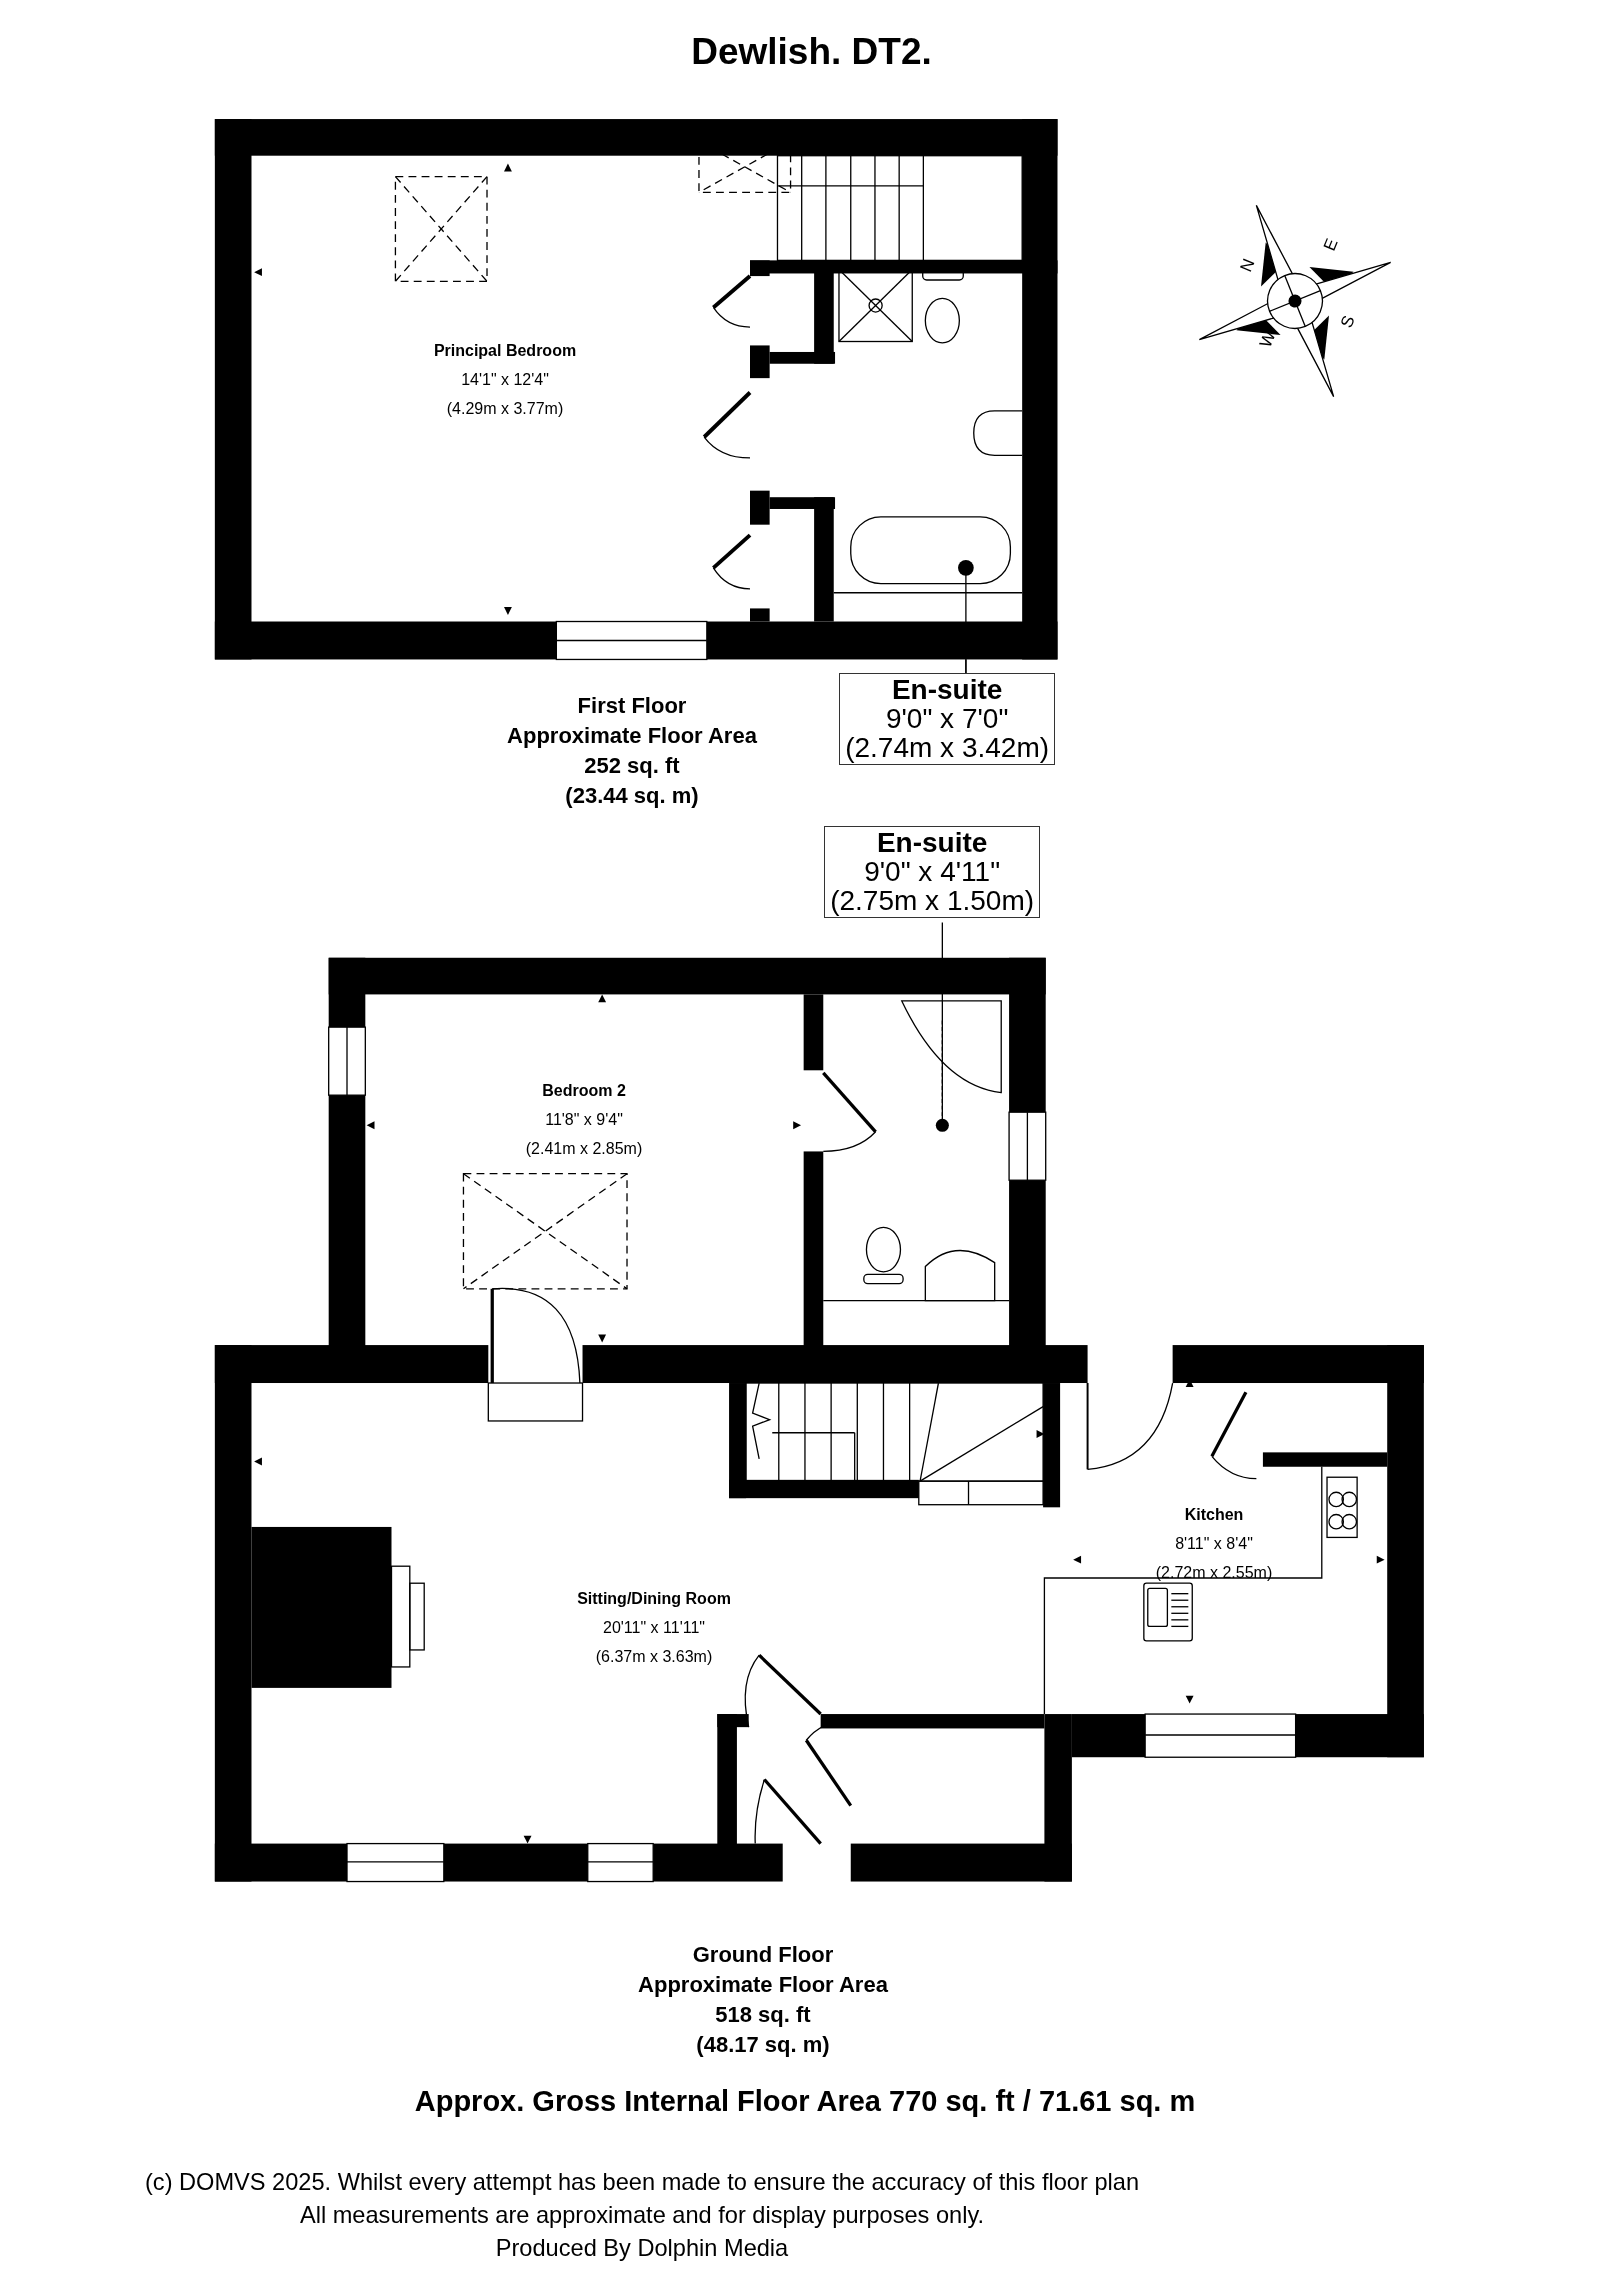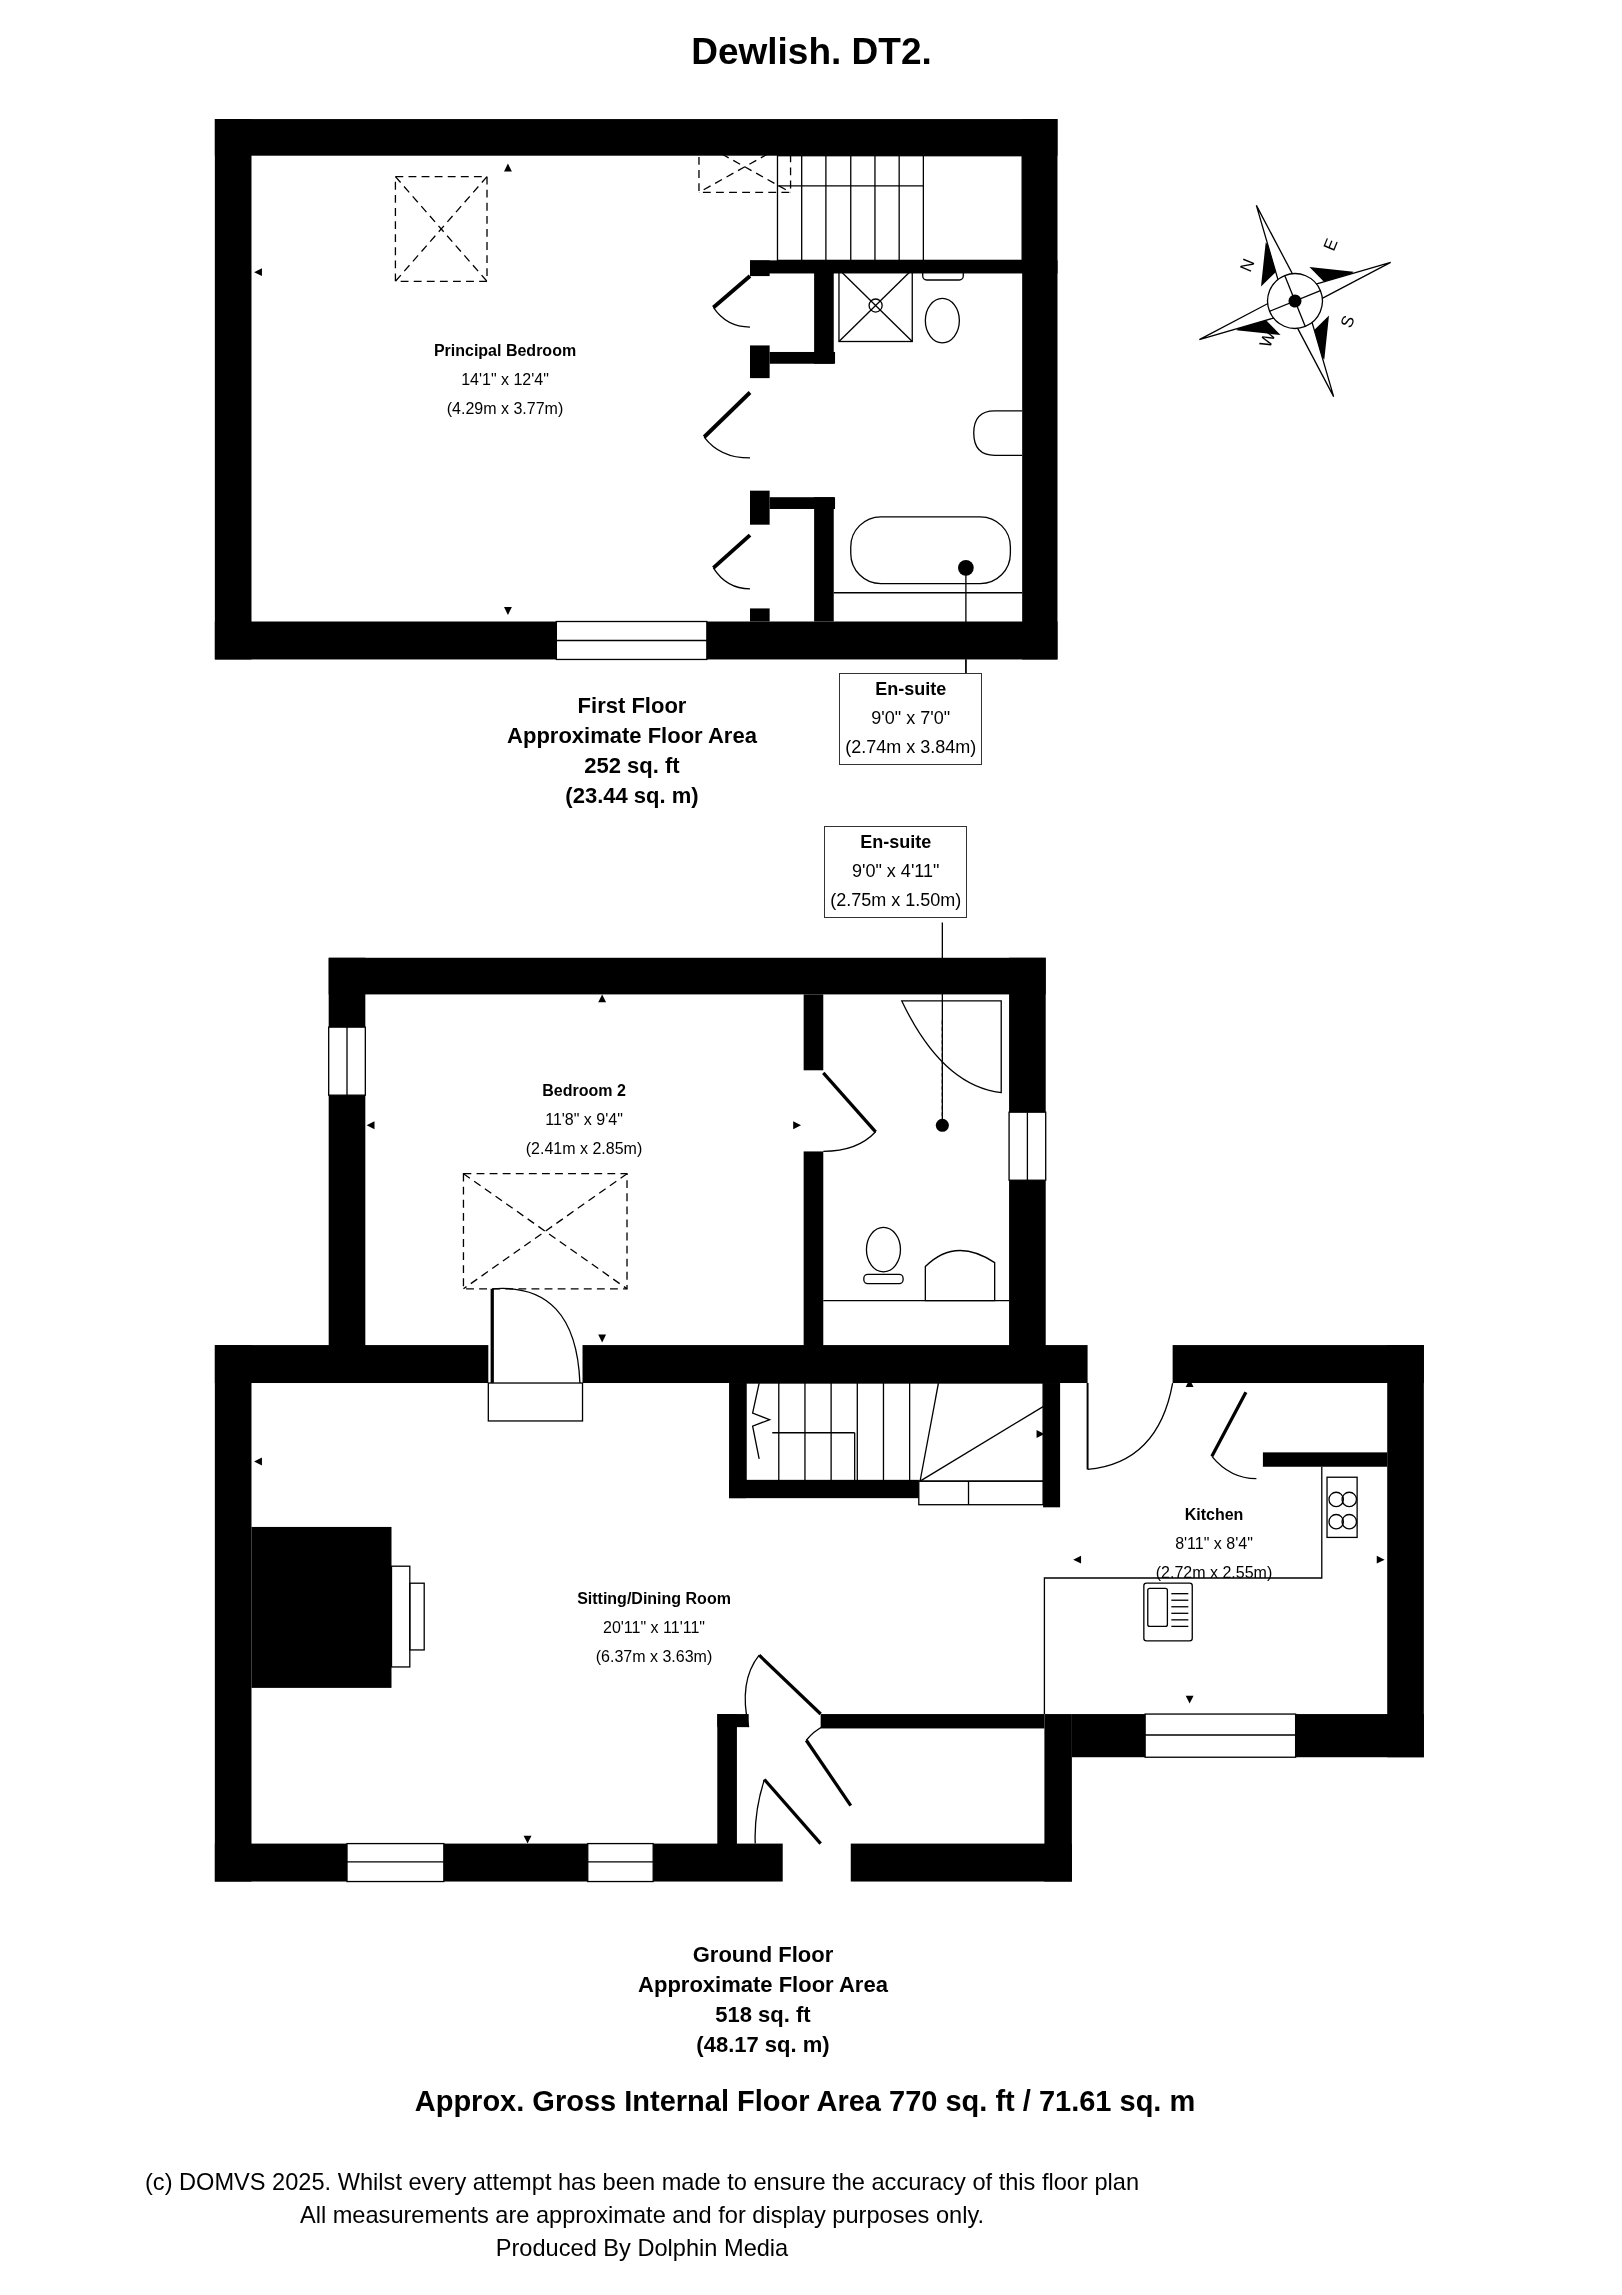--- a/index.html
+++ b/index.html
@@ -3,21 +3,21 @@
 <meta charset="utf-8">
 <style>
   html, body { margin: 0; padding: 0; background: #ffffff; }
   body { width: 1623px; height: 2295px; position: relative; overflow: hidden;
          font-family: "Liberation Sans", sans-serif; color: #000; }
   .abs { position: absolute; }
   .title { left: 0; width: 1623px; top: 31px; text-align: center; font-size: 37px; font-weight: bold; }
   .plan { left: 0; top: 0; }
   .room-label { position: absolute; text-align: center; font-size: 16px; line-height: 29px; white-space: nowrap; transform: translateX(-50%); }
   .room-label .name { font-weight: bold; }
-  .box-label { position: absolute; text-align: center; font-size: 18px; line-height: 29px; white-space: nowrap;
+  .box-label { position: absolute; text-align: center; font-size: 28px; line-height: 29px; white-space: nowrap;
                border: 1.3px solid #333; background: #fff; padding: 1.3px 5.2px; }
   .box-label .name { font-weight: bold; }
   .floor-summary { position: absolute; text-align: center; font-size: 22px; font-weight: bold; line-height: 30px; transform: translateX(-50%); white-space: nowrap; }
   .gross { left: 0; width: 1610px; top: 2085px; text-align: center; font-size: 29px; font-weight: bold; }
   .footer { left: 0; width: 1284px; top: 2166px; text-align: center; font-size: 23.6px; line-height: 33px; }
 </style>
 </head>
 <body>
 
 <div class="abs title">Dewlish. DT2.</div>
@@ -250,21 +250,21 @@
 </svg>
 
 <div class="room-label" style="left:505px;top:336px;">
   <div class="name">Principal Bedroom</div>
   <div>14'1" x 12'4"</div>
   <div>(4.29m x 3.77m)</div>
 </div>
 <div class="box-label" style="left:839px;top:673px;">
   <div class="name">En-suite</div>
   <div>9'0" x 7'0"</div>
-  <div>(2.74m x 3.84m)</div>
+  <div>(2.74m x 3.42m)</div>
 </div>
 <div class="floor-summary" style="left:632px;top:691px;">
   <div>First Floor</div>
   <div>Approximate Floor Area</div>
   <div>252 sq. ft</div>
   <div>(23.44 sq. m)</div>
 </div>
 
 <div class="box-label" style="left:824px;top:826px;">
   <div class="name">En-suite</div>

